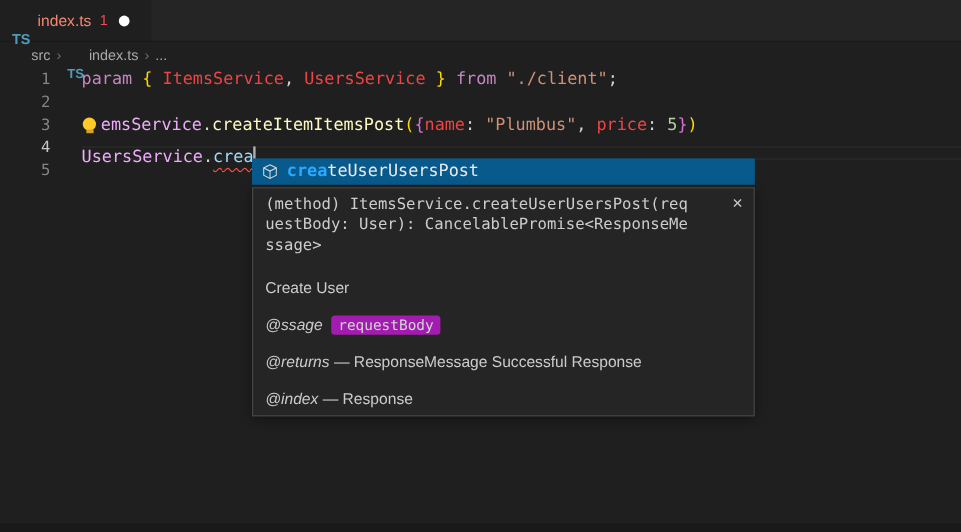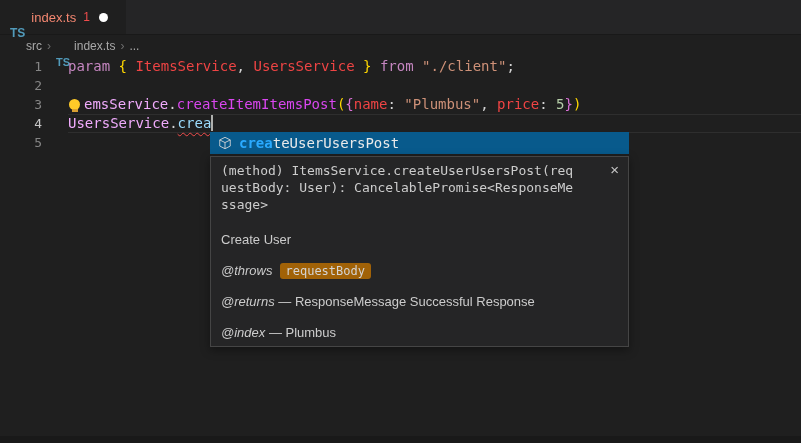--- a/index.html
+++ b/index.html
@@ -30,26 +30,26 @@
   
   .editor{
     position:relative;padding-top:1px;
     font-family:"DejaVu Sans Mono","Liberation Mono",monospace;
     font-size:14px;
   }
   .code-line{display:flex;height:19px;line-height:19px;}
   .gutter{width:42px;text-align:right;color:#858585;font-size:13px;flex:none;}
   .line-content{margin-left:26px;flex:1;white-space:pre;}
   .code-line.active .gutter{color:#c6c6c6;}
-  .code-line.active .line-content{box-shadow:inset 0 1px 0 #2e2e2e, inset 0 -1px 0 #2e2e2e;}
+  .code-line.active .line-content{box-shadow:inset 0 1px 0 #2e2e2e, inset 0 -1px 0 #2e2e2e;margin-top:8px;}
 
   .tk-kw{color:#c586c0;}
   .tk-teal{color:#f0abfc;}
   .tk-blue{color:#ef4444;}
-  .tk-fn{color:#d946ef;}
+  .tk-fn{color:#fef9c3;}
   .tk-str{color:#ce9178;}
   .tk-num{color:#b5cea8;}
   .tk-p{color:#d4d4d4;}
   .tk-gold{color:#ffd700;}
   .tk-pink{color:#da70d6;}
   .tk-err{
     color:#9cdcfe;
     text-decoration:underline wavy #f14c4c 1px;
     text-underline-offset:4px;
   }
@@ -76,21 +76,21 @@
   }
   .sig-line{
     font-family:"DejaVu Sans Mono","Liberation Mono",monospace;
     font-size:13px;line-height:17px;color:#cccccc;white-space:pre;
   }
   .doc-p{font-size:13px;line-height:16px;margin:15px 0 0 0;color:#cccccc;}
   .doc-p.first{margin-top:19px;}
   .tag{font-style:italic;}
   .code-chip{
     font-family:"DejaVu Sans Mono","Liberation Mono",monospace;font-size:12px;
-    background:#a16207;color:#d4d4d4;padding:1px 6px;border-radius:3px;margin-left:7px;
+    background:#a21caf;color:#d4d4d4;padding:1px 6px;border-radius:3px;margin-left:7px;
   }
   .close-btn{
     position:absolute;top:3px;right:7px;background:none;border:none;
     color:#c5c5c5;font-size:15px;line-height:15px;padding:2px;cursor:pointer;
     font-family:"Liberation Sans",sans-serif;
   }
   .bottom-strip{position:absolute;left:0;bottom:0;width:100%;height:7px;background:#191919;}
 </style>
 </head>
 <body>
@@ -152,21 +152,21 @@
     </div>
     <div class="docs">
       <button class="close-btn">×</button>
       <div>
           <div class="sig-line">(method) ItemsService.createUserUsersPost(req</div>
           <div class="sig-line">uestBody: User): CancelablePromise&lt;ResponseMe</div>
           <div class="sig-line">ssage&gt;</div>
         </div>
       <p class="doc-p first">Create User</p>
       <div>
-          <p class="doc-p"><span class="tag">@throws</span><span class="code-chip">requestBody</span></p>
+          <p class="doc-p"><span class="tag">@ssage</span><span class="code-chip">requestBody</span></p>
           <p class="doc-p"><span class="tag">@returns</span><span> — ResponseMessage Successful Response</span></p>
-          <p class="doc-p"><span class="tag">@index</span><span> — Plumbus</span></p>
+          <p class="doc-p"><span class="tag">@index</span><span> — Response</span></p>
         </div>
     </div>
   </div>
 
   <div class="bottom-strip"></div>
 </div>
 
 </body></html>

